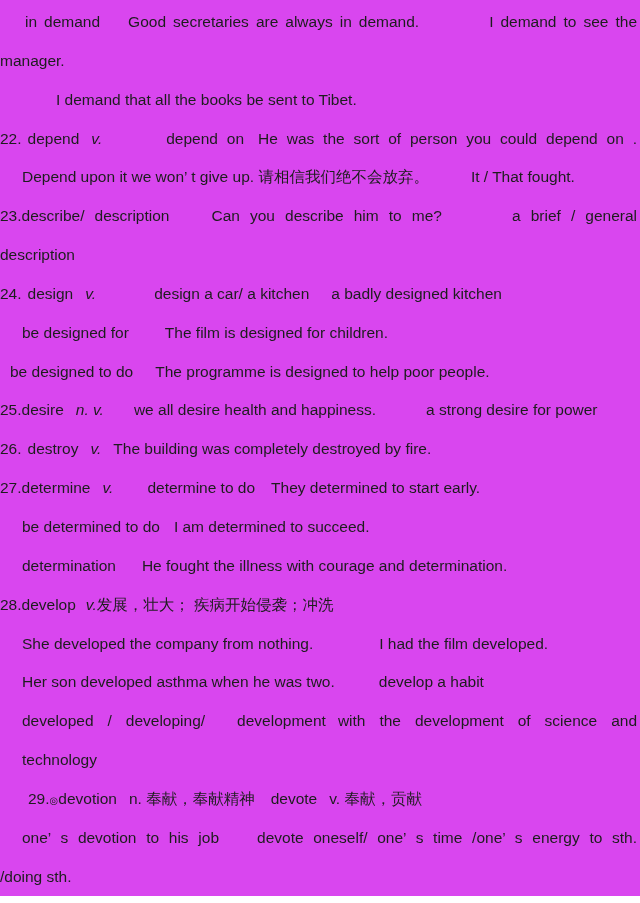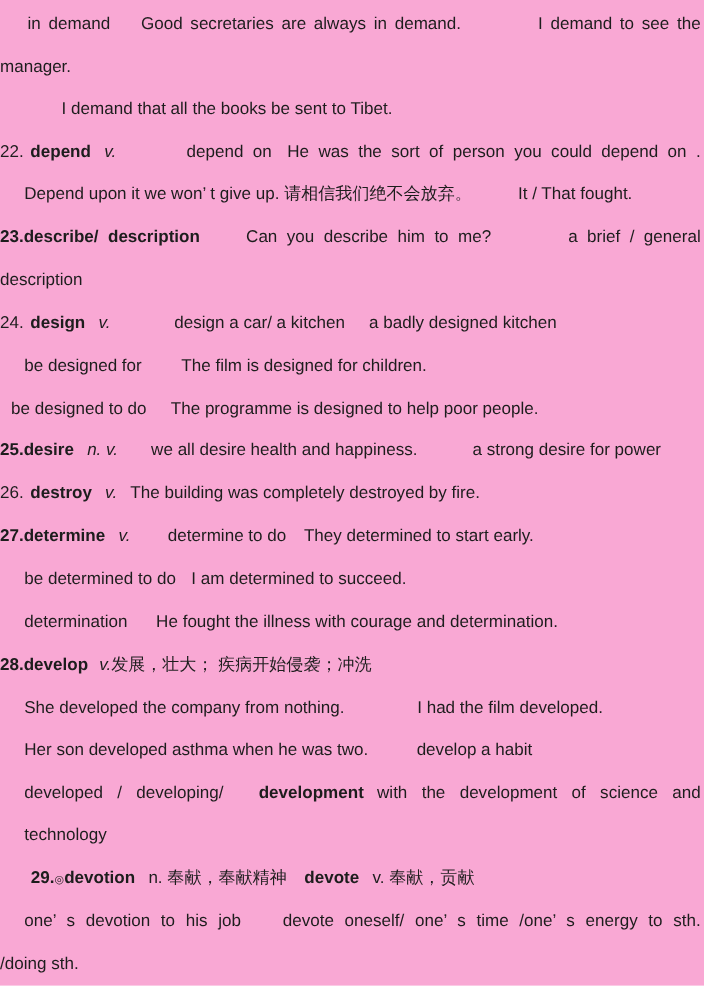--- a/index.html
+++ b/index.html
@@ -30,28 +30,28 @@
   .justify {
     text-align: justify;
     text-align-last: justify;
   }
   .gap {
     display: inline-block;
     height: 1px;
     vertical-align: baseline;
   }
   .run { white-space: normal; }
-  .b { font-weight: 700; }
+  .b { font-weight: 400; }
   .i { font-style: italic; }
   .sm { font-size: 10px; }
 </style>
 </head>
 <body>
 
-<div class="page" style="background: #f9a8d4; color: rgb(29, 29, 29);">
+<div class="page" style="background: #d946ef; color: rgb(29, 29, 29);">
     <div class="line justify" style="padding-left: 25px;"><span class="run">in demand</span><span class="gap" style="width: 28px;"></span><span class="run">Good secretaries are always in demand.</span><span class="gap" style="width: 70px;"></span><span class="run">I demand to see the</span></div>
     <div class="line" style="padding-left: 0px;"><span class="run">manager.</span></div>
     <div class="line" style="padding-left: 12px; margin-left: 44px;"><span class="run">I demand that all the books be sent to Tibet.</span></div>
     <div class="line justify" style="padding-left: 0px;"><span class="run">22.</span><span class="gap" style="width: 6px;"></span><span class="run b">depend</span><span class="gap" style="width: 12px;"></span><span class="run i">v.</span><span class="gap" style="width: 64px;"></span><span class="run">depend on</span><span class="gap" style="width: 14px;"></span><span class="run">He was the sort of person you could depend on .</span></div>
     <div class="line" style="padding-left: 22px;"><span class="run">Depend upon it we won’ t give up. 请相信我们绝不会放弃。</span><span class="gap" style="width: 42px;"></span><span class="run">It / That fought.</span></div>
     <div class="line justify" style="padding-left: 0px;"><span class="run b">23.describe/ description</span><span class="gap" style="width: 42px;"></span><span class="run">Can you describe him to me?</span><span class="gap" style="width: 70px;"></span><span class="run">a brief / general</span></div>
     <div class="line" style="padding-left: 0px;"><span class="run">description</span></div>
     <div class="line" style="padding-left: 0px;"><span class="run">24.</span><span class="gap" style="width: 6px;"></span><span class="run b">design</span><span class="gap" style="width: 12px;"></span><span class="run i">v.</span><span class="gap" style="width: 58px;"></span><span class="run">design a car/ a kitchen</span><span class="gap" style="width: 22px;"></span><span class="run">a badly designed kitchen</span></div>
     <div class="line" style="padding-left: 22px;"><span class="run">be designed for</span><span class="gap" style="width: 36px;"></span><span class="run">The film is designed for children.</span></div>
     <div class="line" style="padding-left: 10px;"><span class="run">be designed to do</span><span class="gap" style="width: 22px;"></span><span class="run">The programme is designed to help poor people.</span></div>

